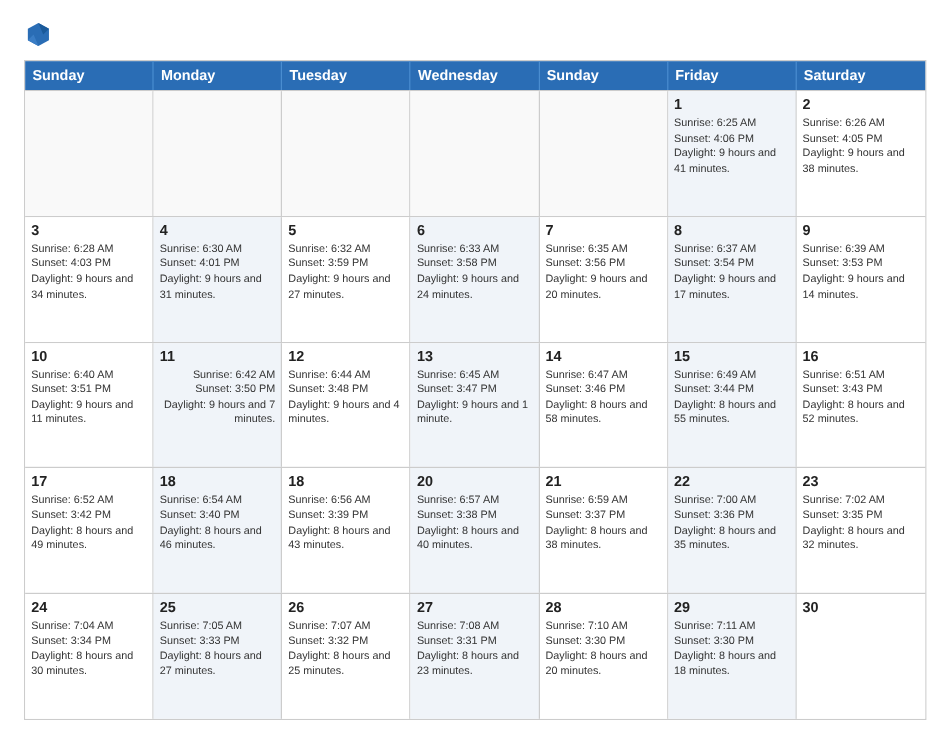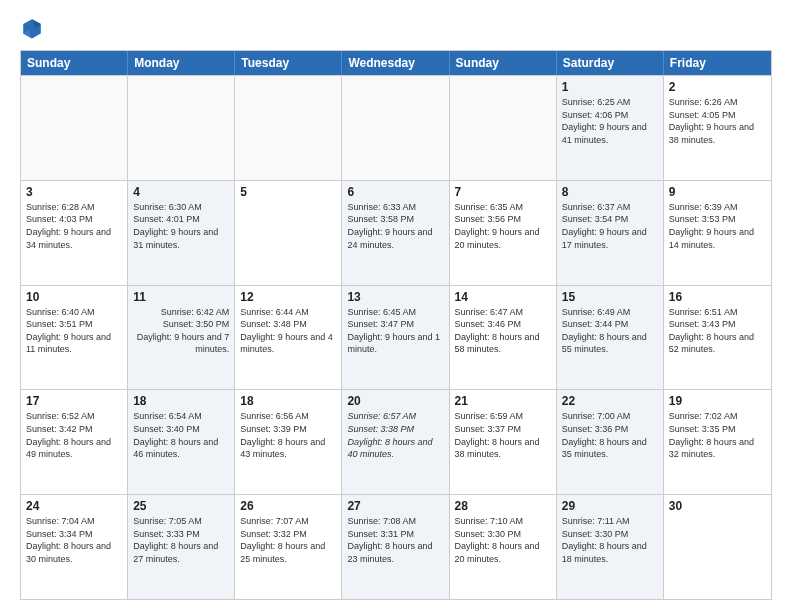--- a/index.html
+++ b/index.html
@@ -129,22 +129,22 @@
     </div>
   </div>
 
   <div class="calendar">
     <div class="cal-header">
     <div class="cal-header-cell">Sunday</div>
         <div class="cal-header-cell">Monday</div>
         <div class="cal-header-cell">Tuesday</div>
         <div class="cal-header-cell">Wednesday</div>
         <div class="cal-header-cell">Sunday</div>
+        <div class="cal-header-cell">Friday</div>
         <div class="cal-header-cell">Saturday</div>
-        <div class="cal-header-cell">Friday</div>
       </div>
     <div class="cal-body">
     <div class="cal-row">
           <div class="cal-cell empty"></div>
           <div class="cal-cell empty"></div>
           <div class="cal-cell empty"></div>
           <div class="cal-cell empty"></div>
           <div class="cal-cell empty"></div>
           <div class="cal-cell alt">
             <span class="day-num">1</span>
@@ -167,20 +167,23 @@
 Daylight: 9 hours and 34 minutes.</div>
           </div>
           <div class="cal-cell alt">
             <span class="day-num">4</span>
             <div class="cell-detail" style="white-space: pre-line;">Sunrise: 6:30 AM
 Sunset: 4:01 PM
 Daylight: 9 hours and 31 minutes.</div>
           </div>
           <div class="cal-cell">
             <span class="day-num">5</span>
+            <div class="cell-detail" style="white-space: pre-line;">Sunrise: 6:32 AM
+Sunset: 3:59 PM
+Daylight: 9 hours and 27 minutes.</div>
           </div>
           <div class="cal-cell alt">
             <span class="day-num">6</span>
             <div class="cell-detail" style="white-space: pre-line;">Sunrise: 6:33 AM
 Sunset: 3:58 PM
 Daylight: 9 hours and 24 minutes.</div>
           </div>
           <div class="cal-cell">
             <span class="day-num">7</span>
             <div class="cell-detail" style="white-space: pre-line;">Sunrise: 6:35 AM
@@ -258,38 +261,38 @@
 Daylight: 8 hours and 46 minutes.</div>
           </div>
           <div class="cal-cell">
             <span class="day-num">18</span>
             <div class="cell-detail" style="white-space: pre-line;">Sunrise: 6:56 AM
 Sunset: 3:39 PM
 Daylight: 8 hours and 43 minutes.</div>
           </div>
           <div class="cal-cell alt">
             <span class="day-num">20</span>
-            <div class="cell-detail" style="white-space: pre-line; font-style: italic;">Sunrise: 6:57 AM
+            <div class="cell-detail" style="white-space: pre-line;">Sunrise: 6:57 AM
 Sunset: 3:38 PM
 Daylight: 8 hours and 40 minutes.</div>
           </div>
           <div class="cal-cell">
             <span class="day-num">21</span>
             <div class="cell-detail" style="white-space: pre-line;">Sunrise: 6:59 AM
 Sunset: 3:37 PM
 Daylight: 8 hours and 38 minutes.</div>
           </div>
           <div class="cal-cell alt">
             <span class="day-num">22</span>
             <div class="cell-detail" style="white-space: pre-line;">Sunrise: 7:00 AM
 Sunset: 3:36 PM
 Daylight: 8 hours and 35 minutes.</div>
           </div>
           <div class="cal-cell">
-            <span class="day-num">19</span>
+            <span class="day-num">23</span>
             <div class="cell-detail" style="white-space: pre-line;">Sunrise: 7:02 AM
 Sunset: 3:35 PM
 Daylight: 8 hours and 32 minutes.</div>
           </div>
         </div>
         <div class="cal-row">
           <div class="cal-cell">
             <span class="day-num">24</span>
             <div class="cell-detail" style="white-space: pre-line;">Sunrise: 7:04 AM
 Sunset: 3:34 PM

